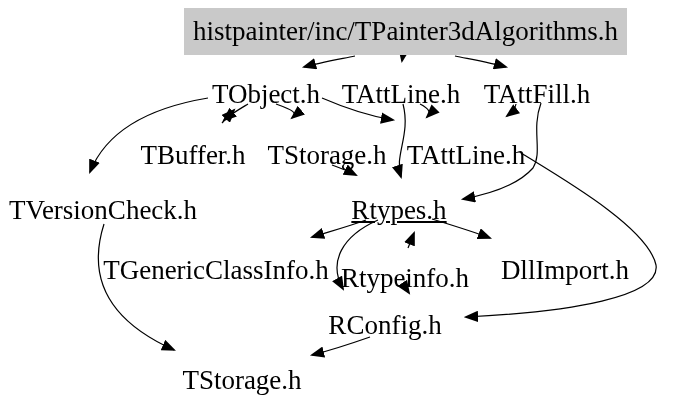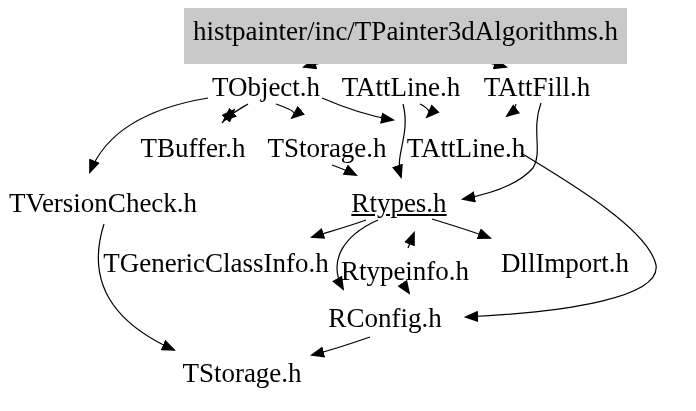--- a/index.html
+++ b/index.html
@@ -26,20 +26,21 @@
     stroke-width: 1.2;
   }
   .node {
     position: absolute;
     transform: translateX(-50%);
     white-space: nowrap;
     font-size: 27px;
     line-height: 28px;
     color: #000000;
     cursor: pointer;
+    margin-top: 7px;
   }
   #root-node {
     position: absolute;
     text-align: center;
     font-size: 27px;
     color: #000000;
   }
 </style>
 </head>
 <body>
@@ -69,21 +70,21 @@
         <path class="edge" d="M366,220 C347,227 328,232 312,237" marker-end="url(#arrow)" style="stroke: rgb(0, 0, 0);"></path>
         <path class="edge" d="M432,219 C458,227 477,233 490,238" marker-end="url(#arrow)" style="stroke: rgb(0, 0, 0);"></path>
         <path class="edge" d="M378,220 C342,236 328,262 343,289" marker-end="url(#arrow)" style="stroke: rgb(0, 0, 0);"></path>
         <path class="edge" d="M408,248 C410,243 412,238 414,233" marker-end="url(#arrow)" style="stroke: rgb(0, 0, 0);"></path>
         <path class="edge" d="M404,282 C406,287 407,290 409,293" marker-end="url(#arrow)" style="stroke: rgb(0, 0, 0);"></path>
         <path class="edge" d="M104,224 C90,268 98,316 174,350" marker-end="url(#arrow)" style="stroke: rgb(0, 0, 0);"></path>
         <path class="edge" d="M370,337 C350,344 332,350 312,355" marker-end="url(#arrow)" style="stroke: rgb(0, 0, 0);"></path>
       </g>
   </svg>
 
-  <div id="root-node" style="left: 184px; top: 8px; width: 443px; height: 56px; line-height: 47px; background: rgb(201, 201, 201);">histpainter/inc/TPainter3dAlgorithms.h</div>
+  <div id="root-node" style="left: 184px; top: 8px; width: 443px; height: 47px; line-height: 47px; background: rgb(201, 201, 201);">histpainter/inc/TPainter3dAlgorithms.h</div>
 
   <div id="nodes-layer">
       <div class="node" style="left: 266px; top: 73px;">TObject.h</div>
       <div class="node" style="left: 401px; top: 73px;">TAttLine.h</div>
       <div class="node" style="left: 537px; top: 73px;">TAttFill.h</div>
       <div class="node" style="left: 193px; top: 134px;">TBuffer.h</div>
       <div class="node" style="left: 327px; top: 134px;">TStorage.h</div>
       <div class="node" style="left: 466px; top: 134px;">TAttLine.h</div>
       <div class="node" style="left: 103px; top: 189px;">TVersionCheck.h</div>
       <div class="node" style="left: 399px; top: 189px; text-decoration: underline;">Rtypes.h</div>

